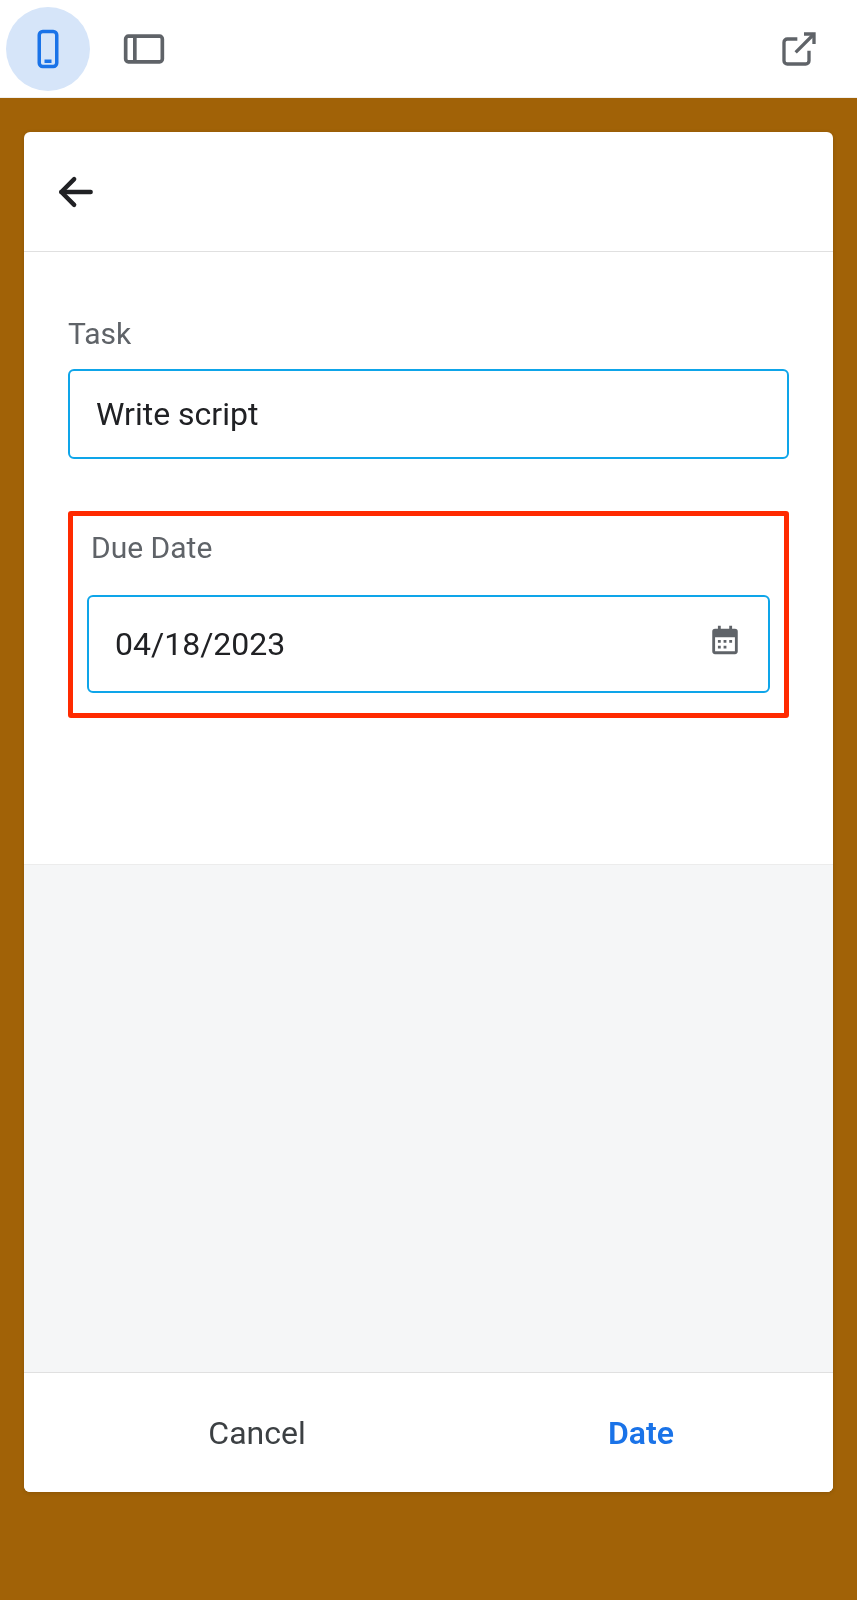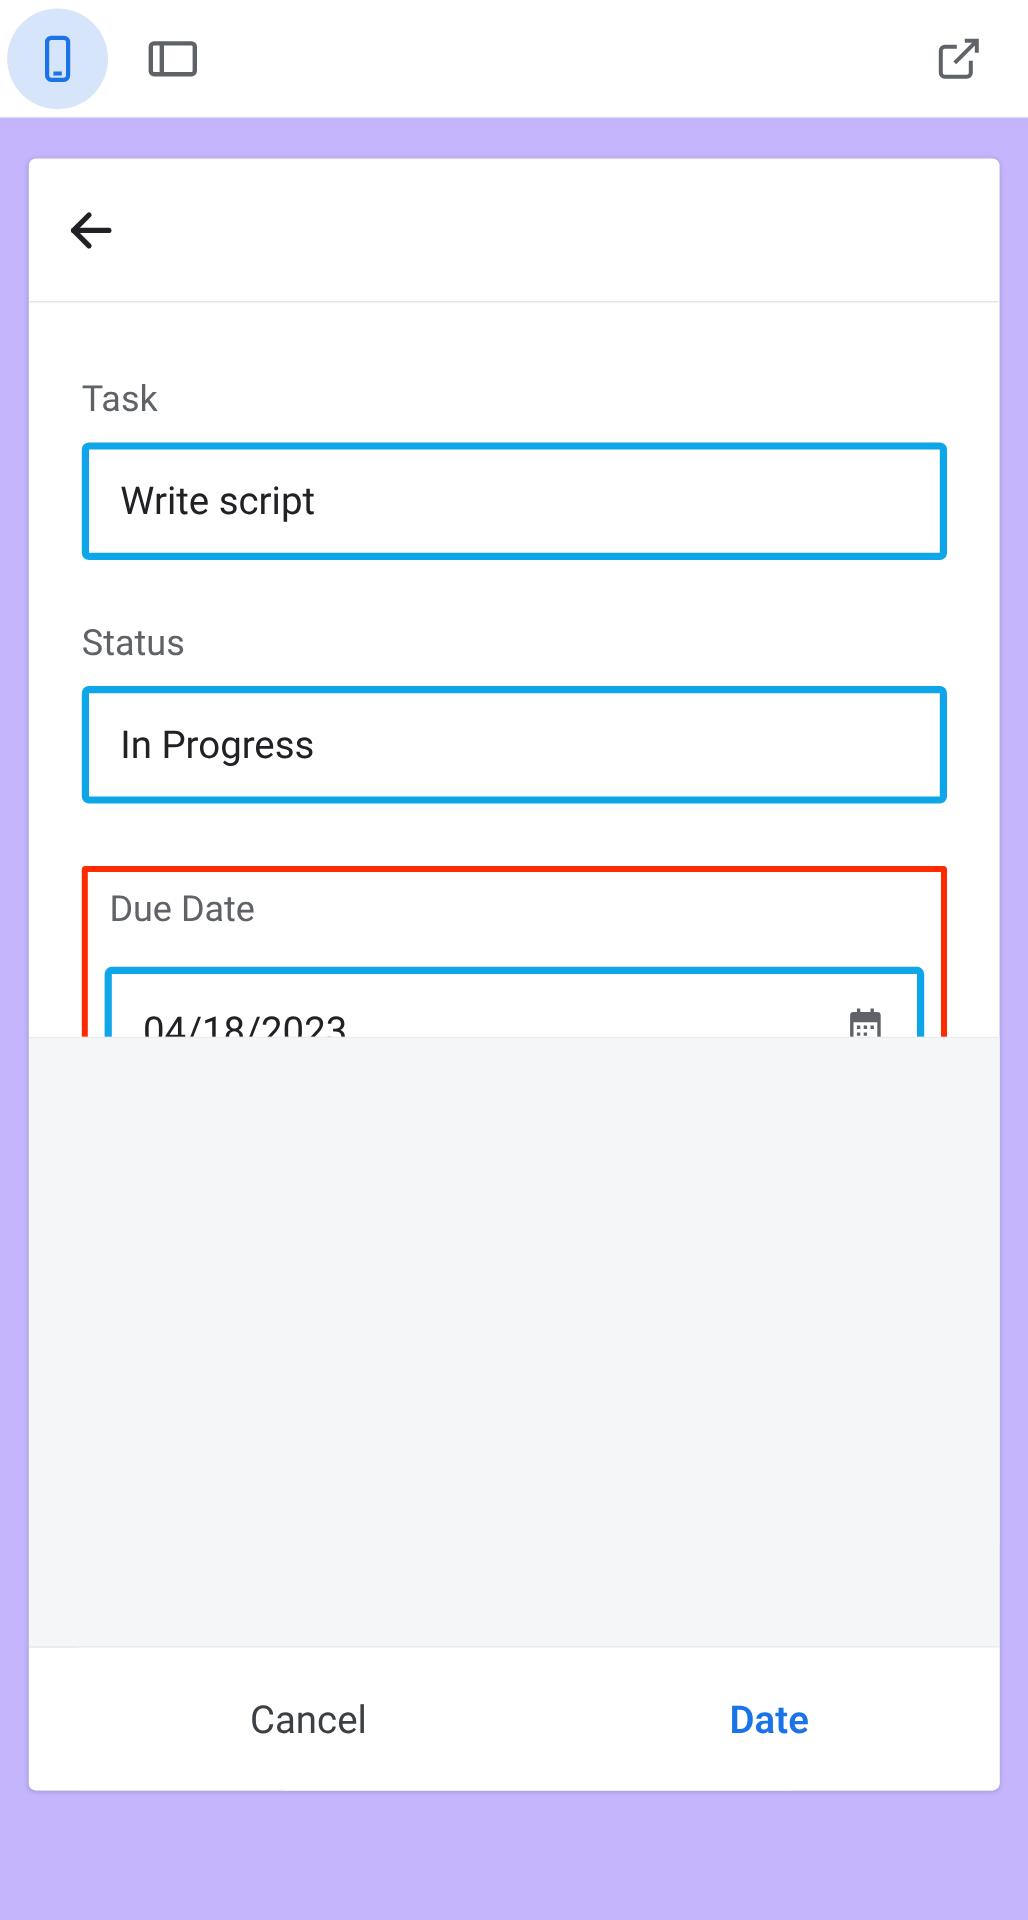--- a/index.html
+++ b/index.html
@@ -21,21 +21,21 @@
     .toolbar-spacer { flex: 1; }
     .icon-btn {
       width: 84px; height: 84px;
       display: flex; align-items: center; justify-content: center;
       border-radius: 50%;
       cursor: pointer;
     }
     .icon-btn.active { background: #d6e5f9; }
     .icon-btn svg { display: block; }
     .preview-area {
-      background: #c4b5fd;
+      background: #a16207;
       padding: 34px 24px 24px 24px;
       height: calc(1600px - 98px);
     }
     .device-frame {
       background: #ffffff;
       border-radius: 6px;
       box-shadow: 0 1px 4px rgba(0,0,0,0.15);
       height: 1360px;
       display: flex;
       flex-direction: column;
@@ -61,21 +61,21 @@
     }
     .field-group { margin-bottom: 52px; }
     .field-label {
       font-size: 30px;
       color: #5f6368;
       margin-bottom: 18px;
       display: block;
     }
     .field-input {
       width: 100%;
-      border: 6px solid #0ea5e9;
+      border: 2px solid #0ea5e9;
       border-radius: 6px;
       padding: 24px 26px;
       font-size: 32px;
       color: #202124;
       background: #fff;
       display: flex;
       align-items: center;
       justify-content: flex-start;
     }
     .field-input input {
@@ -166,26 +166,20 @@
     <div class="form-stack">
       <div class="form-body">
 
         <div class="field-group">
           <label class="field-label">Task</label>
           <div class="field-input">
             <input type="text" value="Write script" style="">
           </div>
         </div>
 
-        <div class="field-group">
-          <label class="field-label">Status</label>
-          <div class="field-input">
-            <input type="text" value="In Progress" style="">
-          </div>
-        </div>
 
         <div class="highlight-box">
           <label class="field-label">Due Date</label>
           <div class="field-input">
             <input type="text" value="04/18/2023" style="">
             <span class="cal-icon">
               <svg width="34" height="34" viewBox="0 0 24 24" fill="#5f6368">
                 <path d="M7 2v2H5a2 2 0 0 0-2 2v14a2 2 0 0 0 2 2h14a2 2 0 0 0 2-2V6a2 2 0 0 0-2-2h-2V2h-2v2H9V2H7zm-2 8h14v10H5V10zm2 2v2h2v-2H7zm4 0v2h2v-2h-2zm4 0v2h2v-2h-2zM7 16v2h2v-2H7zm4 0v2h2v-2h-2z"></path>
               </svg>
             </span>

